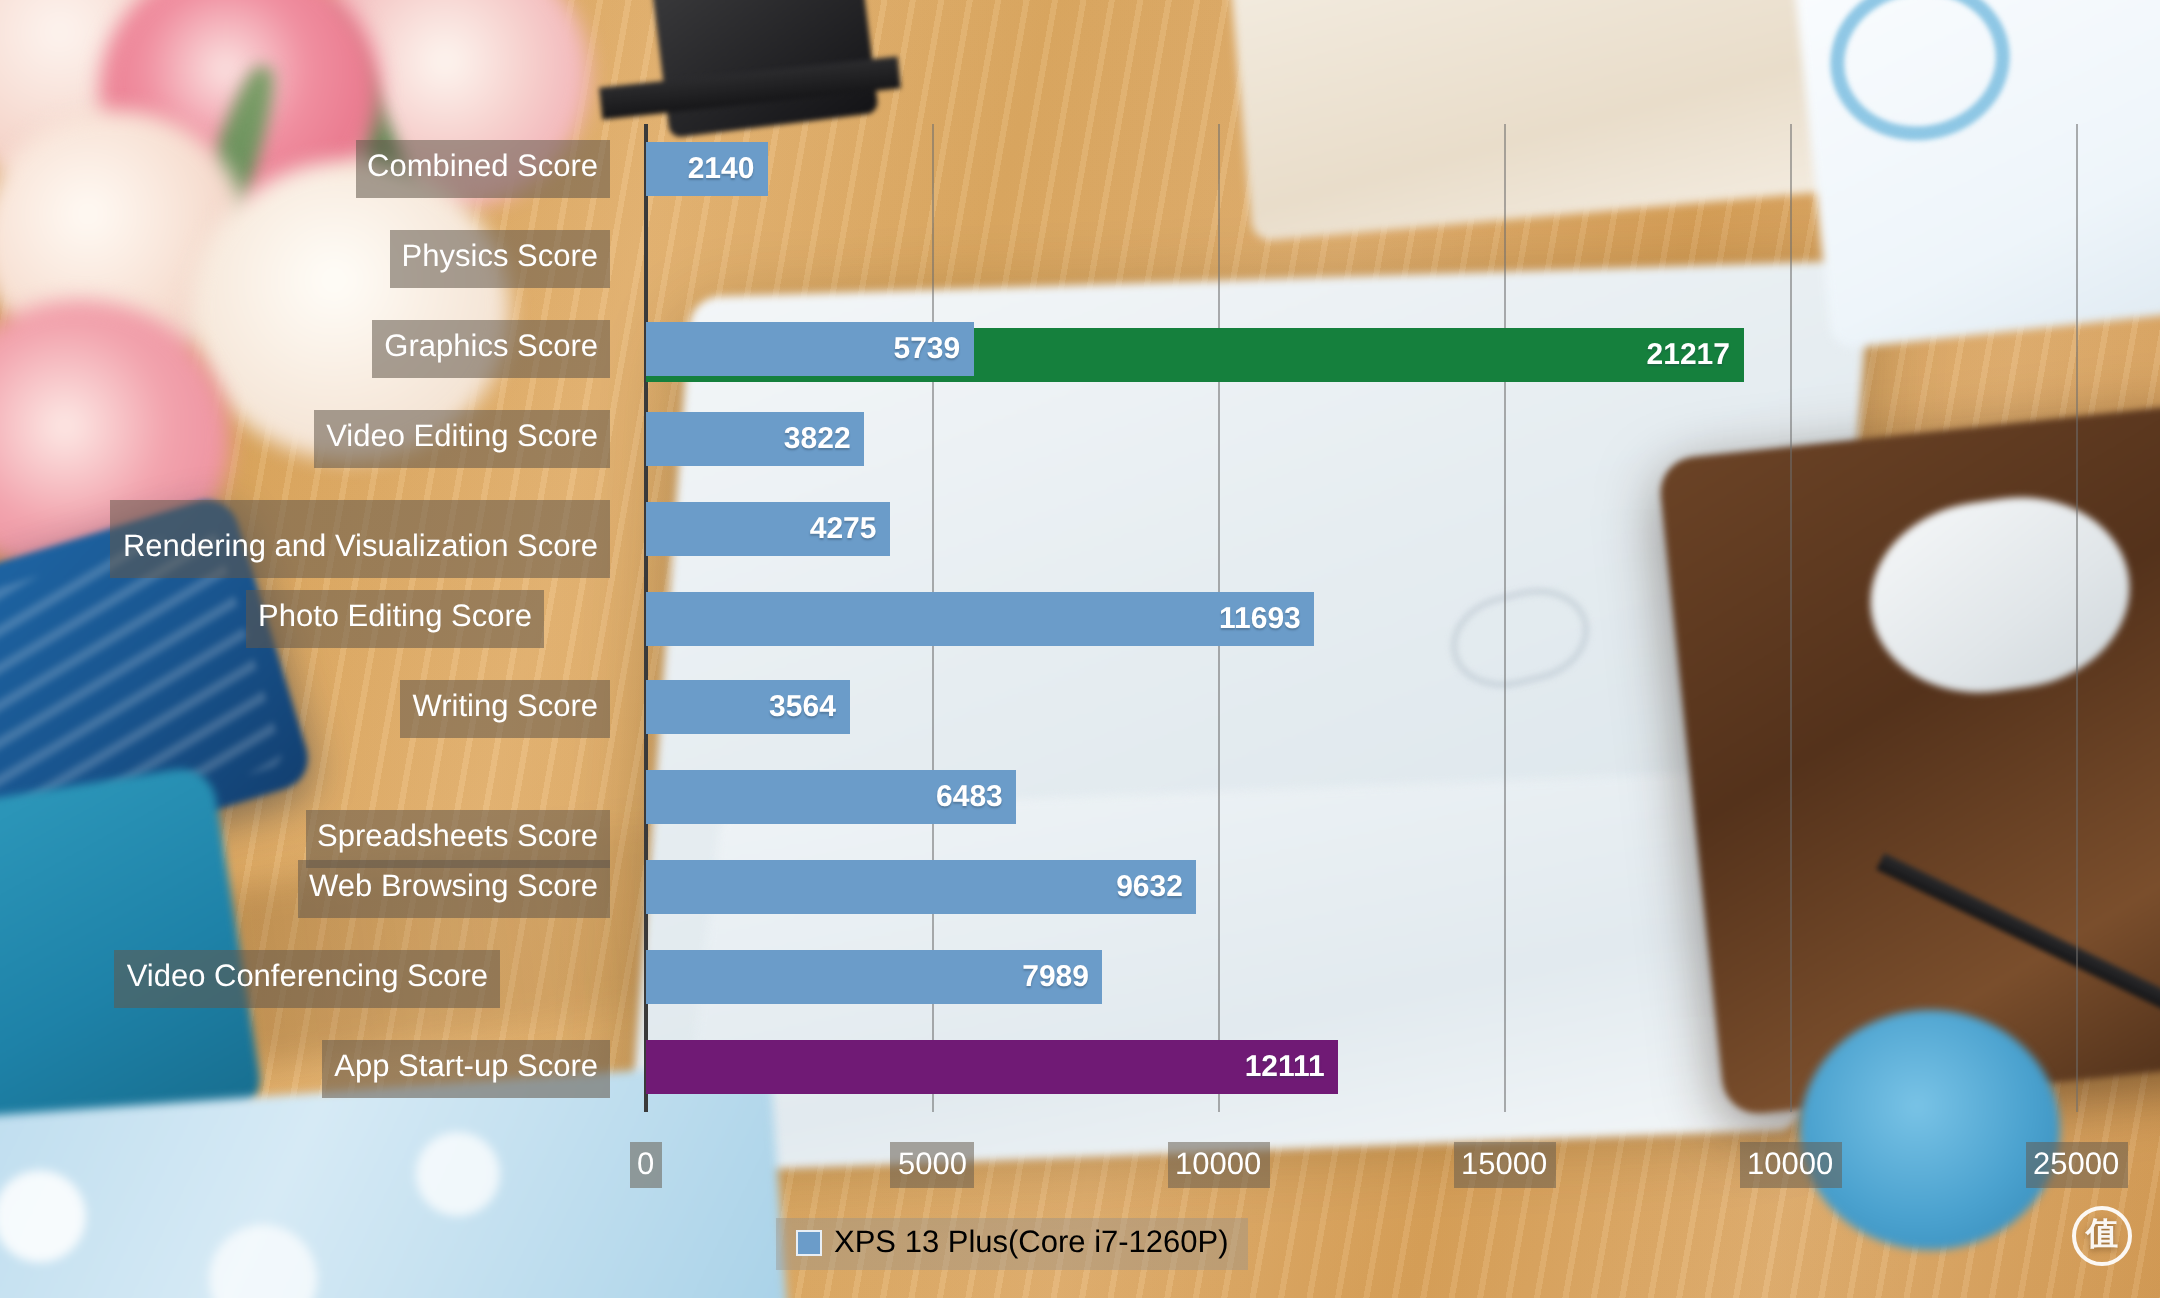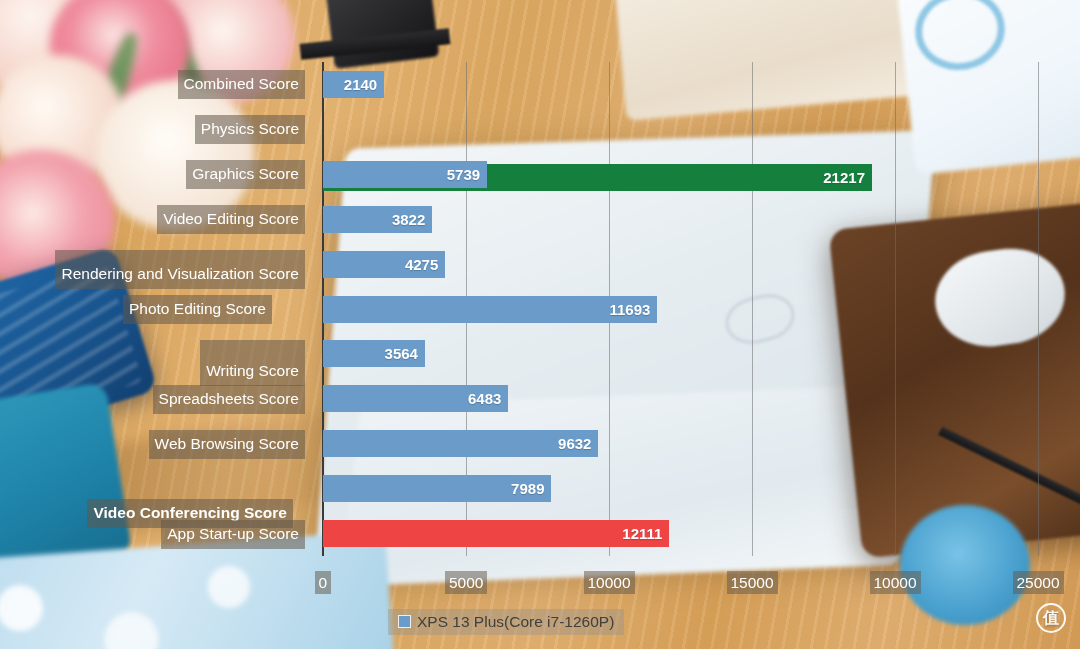--- a/index.html
+++ b/index.html
@@ -204,21 +204,21 @@
     padding:2px 4px;
     background:rgba(100,90,76,.52);
     color:#fff; font-size:15.5px; white-space:nowrap;
   }
 
   #legend{
     position:absolute; left:388px; top:609px; height:26px;
     display:flex; align-items:center; gap:6px;
     padding:2px 10px 3px;
     background:rgba(150,145,138,.42);
-    color:#404040; font-size:15.5px; white-space:nowrap;
+    color:#000000; font-size:15.5px; white-space:nowrap;
   }
   #legend-swatch{
     width:13px; height:13px; background:#6b9cc9;
     border:1px solid #e9eff5; flex:none;
   }
 
   #watermark{
     position:absolute; right:14px; top:603px;
     display:flex; align-items:center; gap:9px;
     color:rgba(255,255,255,.93);
@@ -304,35 +304,35 @@
       </div>
       <div class="bar" style="left: 323px; top: 385.318px; width: 185.414px; background: rgb(107, 156, 201);">
         <span class="barval">6483</span>
       </div>
       <div class="bar" style="left: 323px; top: 430.227px; width: 275.475px; background: rgb(107, 156, 201);">
         <span class="barval">9632</span>
       </div>
       <div class="bar" style="left: 323px; top: 475.136px; width: 228.485px; background: rgb(107, 156, 201);">
         <span class="barval">7989</span>
       </div>
-      <div class="bar" style="left: 323px; top: 520.045px; width: 346.375px; background: #ef4444;">
+      <div class="bar" style="left: 323px; top: 520.045px; width: 346.375px; background: #701a75;">
         <span class="barval">12111</span>
       </div>
     </div>
   <div id="labels">
       <div class="rowlabel" style="top: 70.4545px; left: 0px; width: 305px; background: transparent; padding: 0px;"><span style="background: rgba(98, 88, 74, 0.55); padding: 3px 6px 4px; display: inline-block;">Combined Score</span></div>
       <div class="rowlabel" style="top: 115.364px; left: 0px; width: 305px; background: transparent; padding: 0px;"><span style="background: rgba(98, 88, 74, 0.55); padding: 3px 6px 4px; display: inline-block;">Physics Score</span></div>
       <div class="rowlabel" style="top: 160.273px; left: 0px; width: 305px; background: transparent; padding: 0px;"><span style="background: rgba(98, 88, 74, 0.55); padding: 3px 6px 4px; display: inline-block;">Graphics Score</span></div>
       <div class="rowlabel" style="top: 205.182px; left: 0px; width: 305px; background: transparent; padding: 0px;"><span style="background: rgba(98, 88, 74, 0.55); padding: 3px 6px 4px; display: inline-block;">Video Editing Score</span></div>
       <div class="rowlabel" style="top: 250.091px; left: 0px; width: 305px; background: transparent; padding: 0px;"><span style="background: rgba(98, 88, 74, 0.55); padding: 13px 6px 4px; display: inline-block;">Rendering and Visualization Score</span></div>
       <div class="rowlabel" style="top: 295px; left: 0px; width: 272px; background: transparent; padding: 0px;"><span style="background: rgba(98, 88, 74, 0.55); padding: 3px 6px 4px; display: inline-block;">Photo Editing Score</span></div>
-      <div class="rowlabel" style="top: 339.909px; left: 0px; width: 305px; background: transparent; padding: 0px;"><span style="background: rgba(98, 88, 74, 0.55); padding: 20px 6px 4px; display: inline-block;">Writing Score</span></div>
-      <div class="rowlabel" style="top: 384.818px; left: 0px; width: 305px; background: transparent; padding: 0px;"><span style="background: rgba(98, 88, 74, 0.55); padding: 3px 6px 4px; display: inline-block;">Spreadsheets Score</span></div>
+      <div class="rowlabel" style="top: 339.909px; left: 0px; width: 305px; background: transparent; padding: 0px;"><span style="background: rgba(98, 88, 74, 0.55); padding: 3px 6px 4px; display: inline-block;">Writing Score</span></div>
+      <div class="rowlabel" style="top: 384.818px; left: 0px; width: 305px; background: transparent; padding: 0px;"><span style="background: rgba(98, 88, 74, 0.55); padding: 3px 6px 4px; display: inline-block; margin-top: 20px;">Spreadsheets Score</span></div>
       <div class="rowlabel" style="top: 429.727px; left: 0px; width: 305px; background: transparent; padding: 0px;"><span style="background: rgba(98, 88, 74, 0.55); padding: 3px 6px 4px; display: inline-block;">Web Browsing Score</span></div>
-      <div class="rowlabel" style="top: 499px; left: 0px; width: 293px; background: transparent; padding: 0px; font-weight: bold;"><span style="background: rgba(98, 88, 74, 0.55); padding: 3px 6px 4px; display: inline-block;">Video Conferencing Score</span></div>
+      <div class="rowlabel" style="top: 475px; left: 0px; width: 250px; background: transparent; padding: 0px;"><span style="background: rgba(98, 88, 74, 0.55); padding: 3px 6px 4px; display: inline-block;">Video Conferencing Score</span></div>
       <div class="rowlabel" style="top: 519.545px; left: 0px; width: 305px; background: transparent; padding: 0px;"><span style="background: rgba(98, 88, 74, 0.55); padding: 3px 6px 4px; display: inline-block;">App Start-up Score</span></div>
     </div>
   <div id="ticks">
       <div class="tick" style="left: 314.5px;">0</div>
       <div class="tick" style="left: 445px;">5000</div>
       <div class="tick" style="left: 583.5px;">10000</div>
       <div class="tick" style="left: 726.5px;">15000</div>
       <div class="tick" style="left: 869.5px;">10000</div>
       <div class="tick" style="left: 1012.5px;">25000</div>
     </div>

